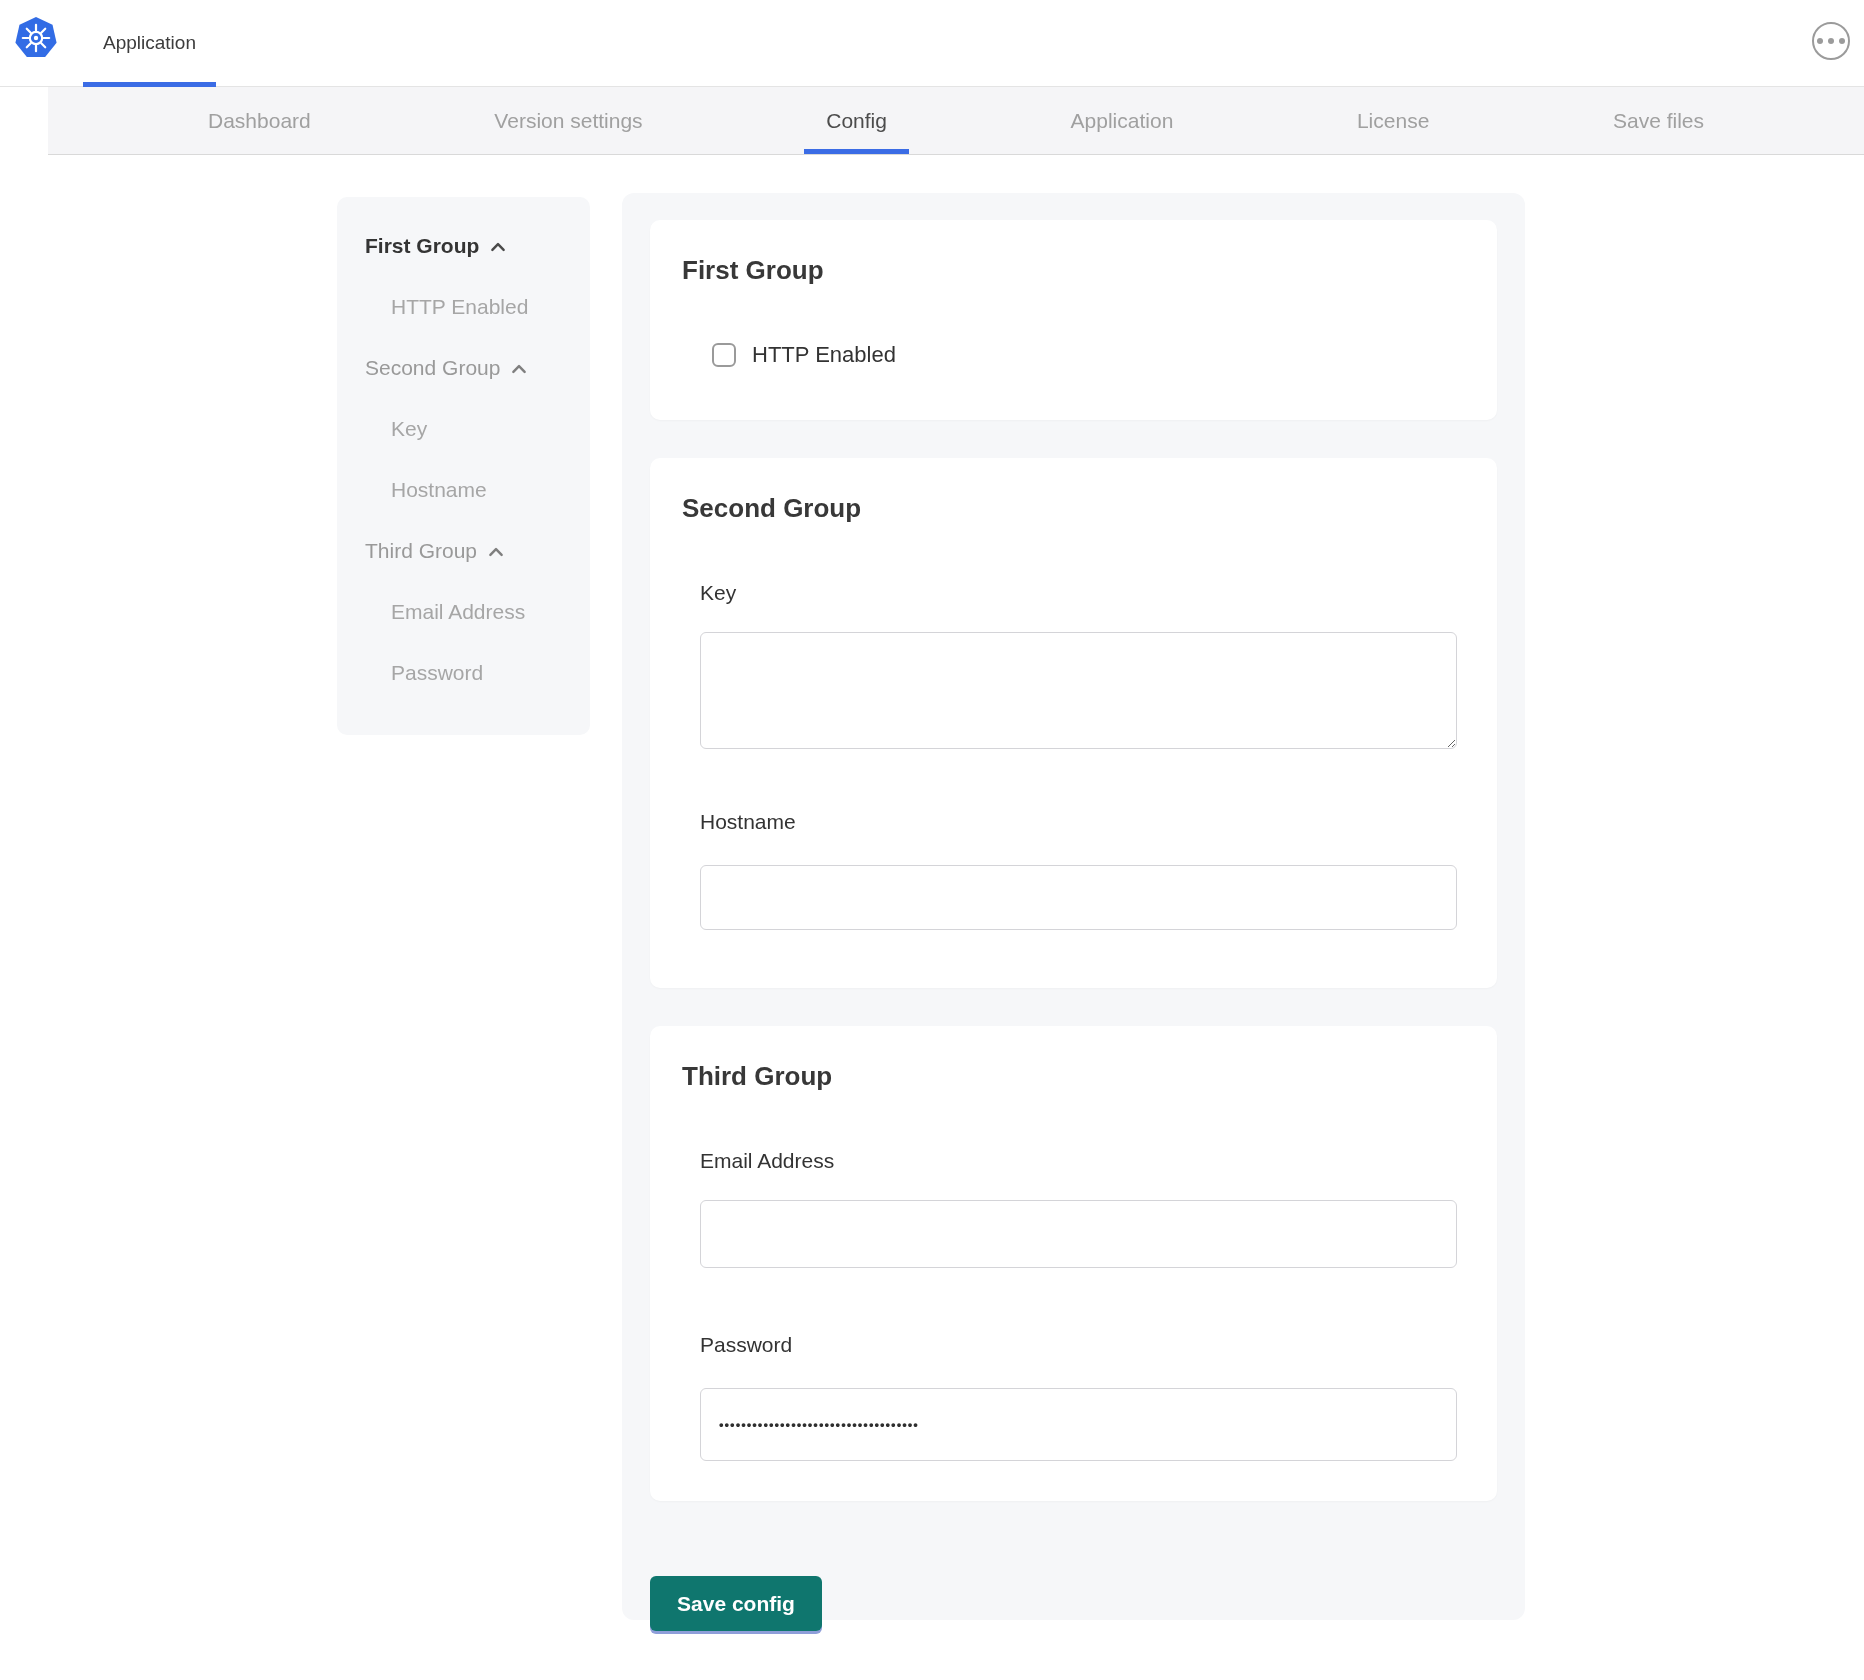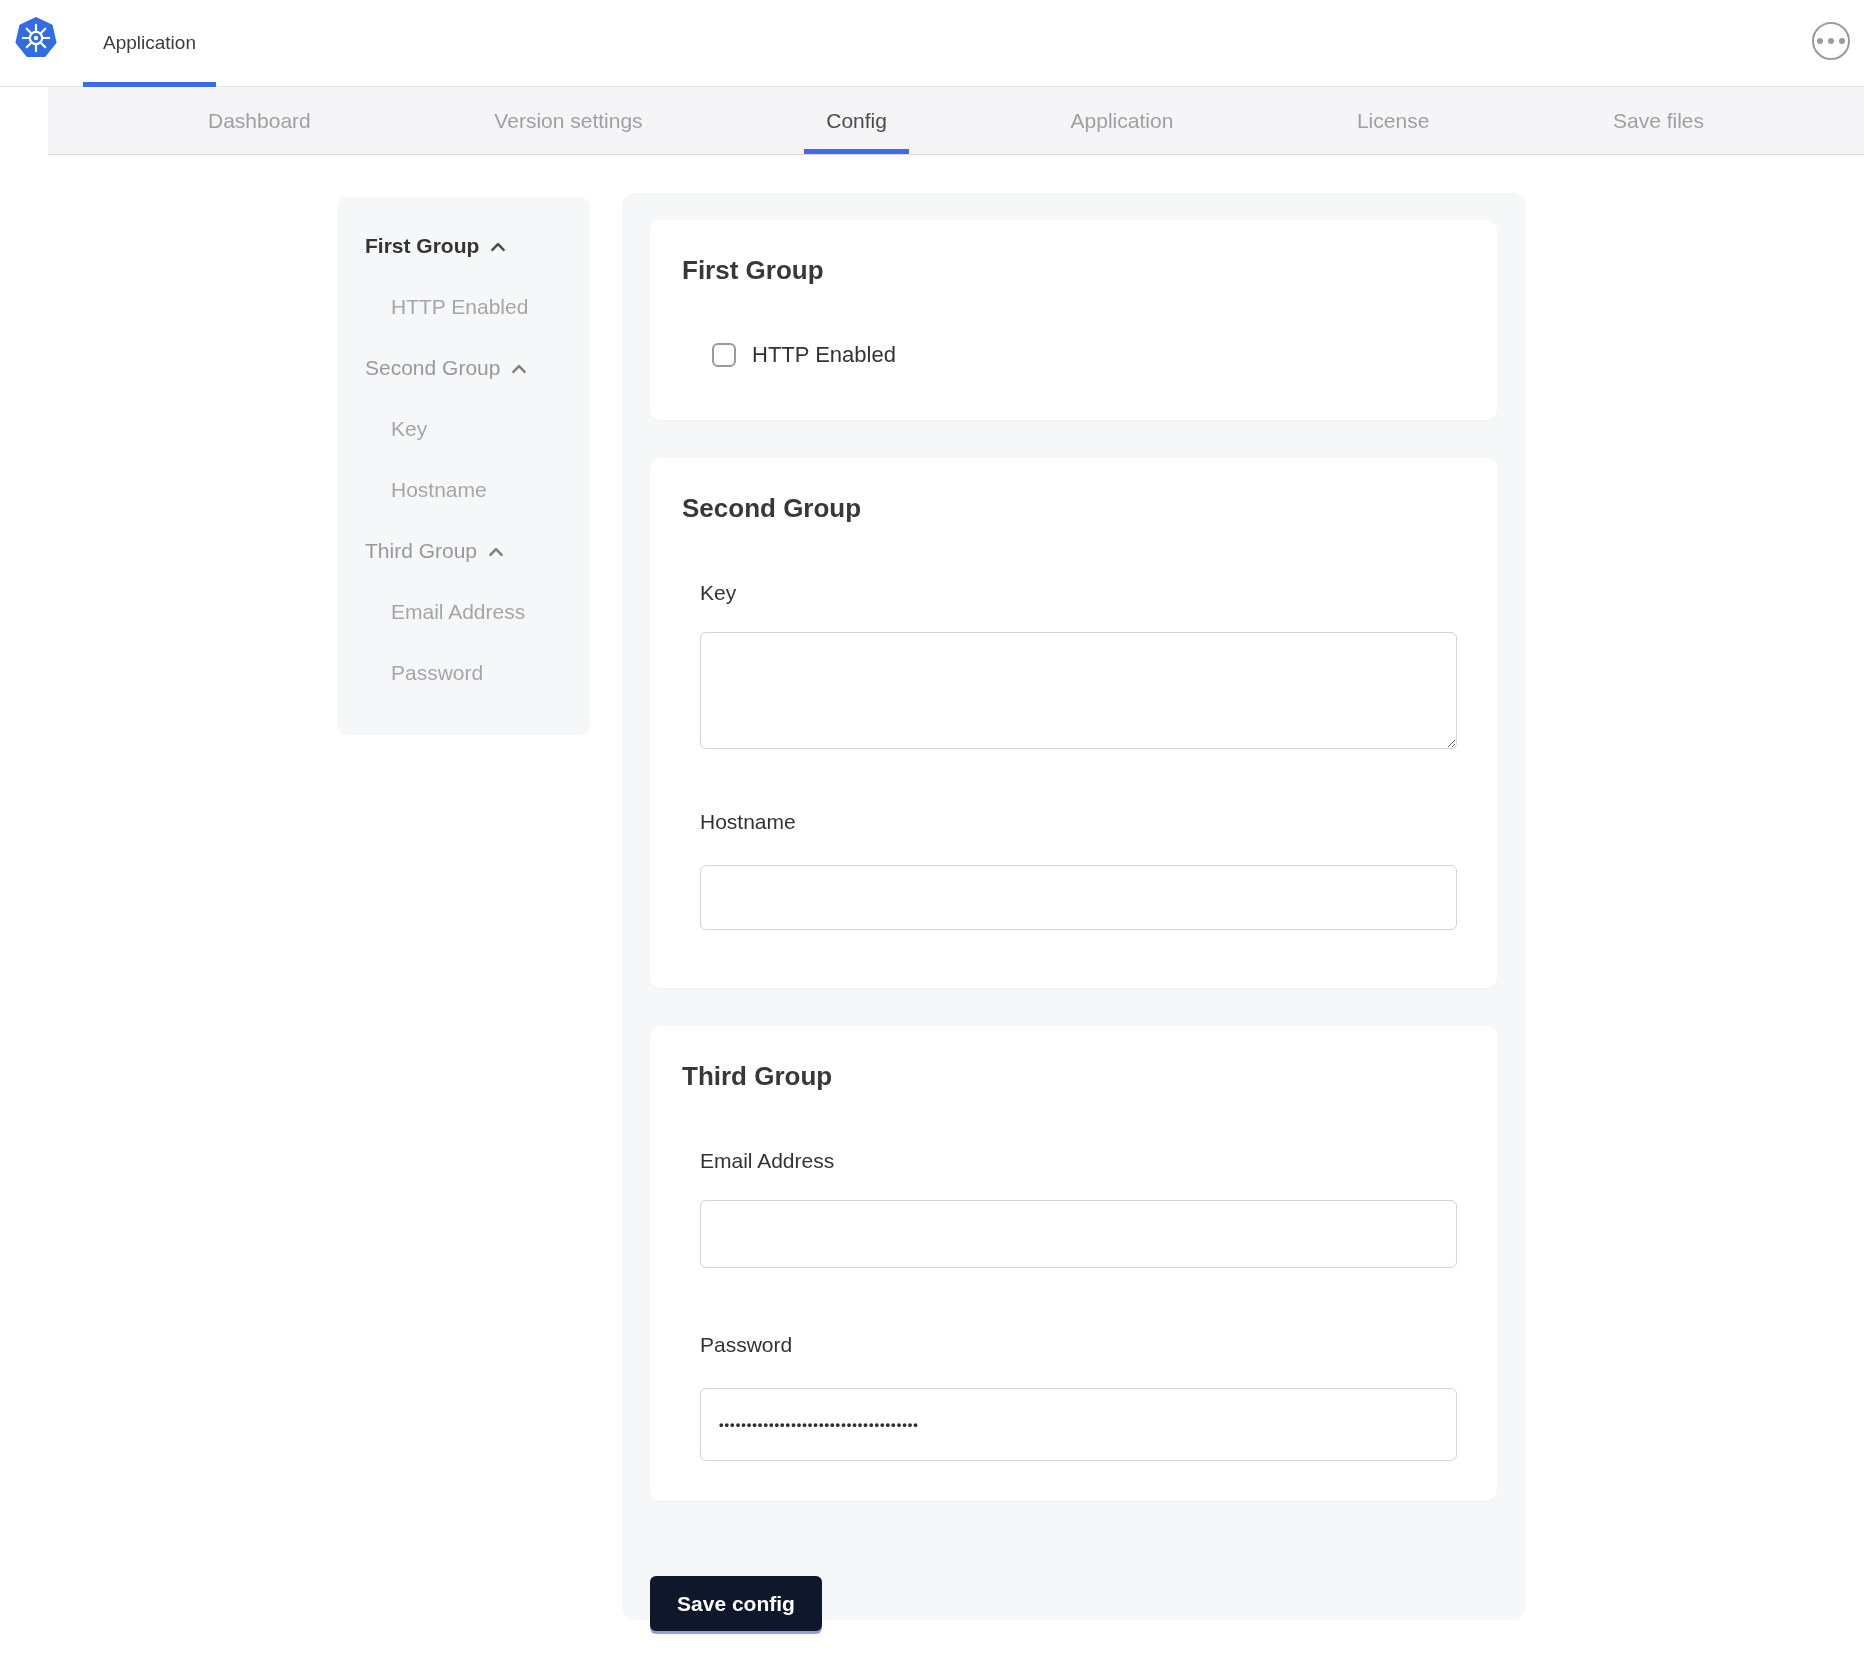--- a/index.html
+++ b/index.html
@@ -89,21 +89,21 @@
     font-family: "Liberation Sans", "DejaVu Sans", sans-serif;
     font-size: 18px; color: #3a3a3a; padding: 10px 18px; outline: none;
   }
   textarea.inp { height: 117px; resize: both; }
   input.inp { height: 65px; margin-top: 30px; }
   input.inp.email { height: 68px; margin-top: 26px; }
   input.inp.password { height: 73px; font-size: 13px; letter-spacing: 1px; font-weight: 700; color: #2f2f2f; }
 
   .save-btn {
     margin-top: 37px; width: 172px; height: 55px; border: none; border-radius: 6px;
-    background: #0f172a; box-shadow: 0 3px 0 #8e9ed9; color: #ffffff;
+    background: #0f766e; box-shadow: 0 3px 0 #8e9ed9; color: #ffffff;
     font-family: "Liberation Sans", "DejaVu Sans", sans-serif;
     font-size: 21px; font-weight: 700; cursor: pointer;
   }
 </style>
 </head>
 <body>
 
 <div class="header">
   <div class="logo-wrap">
     <svg viewBox="0 0 100 100" width="44" height="44">

